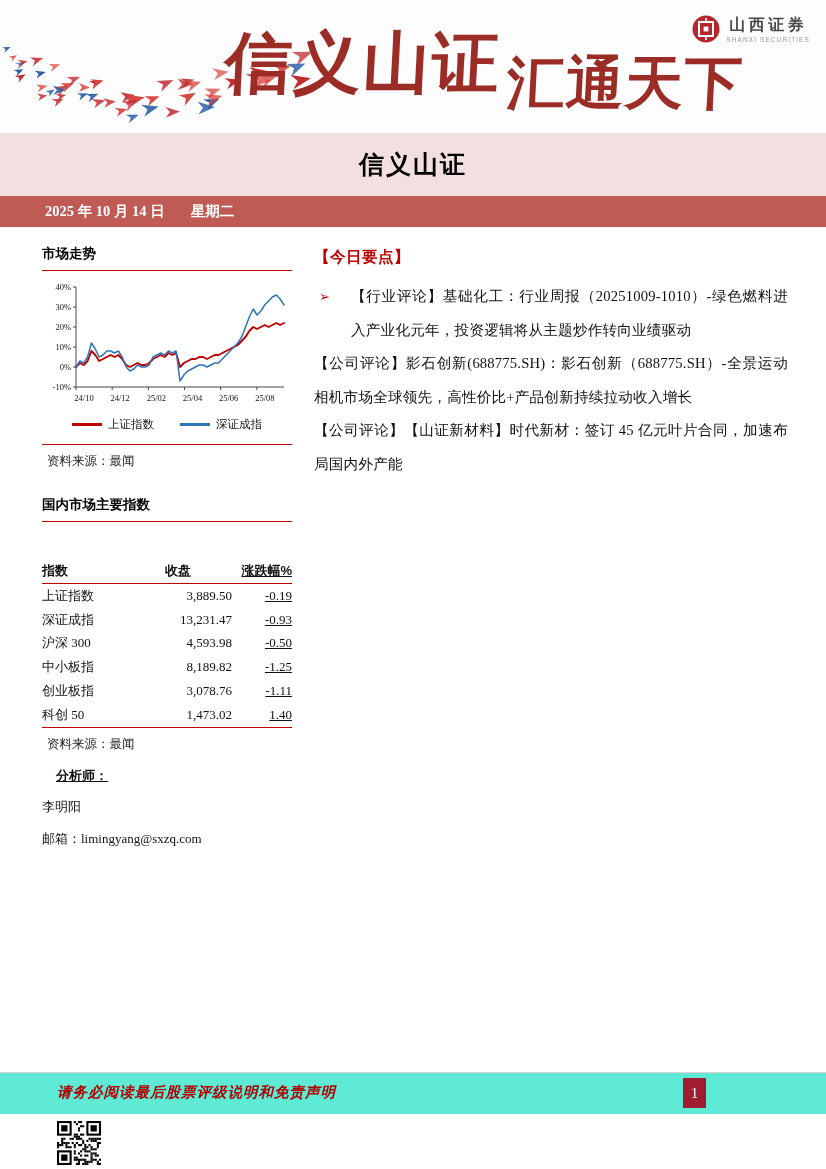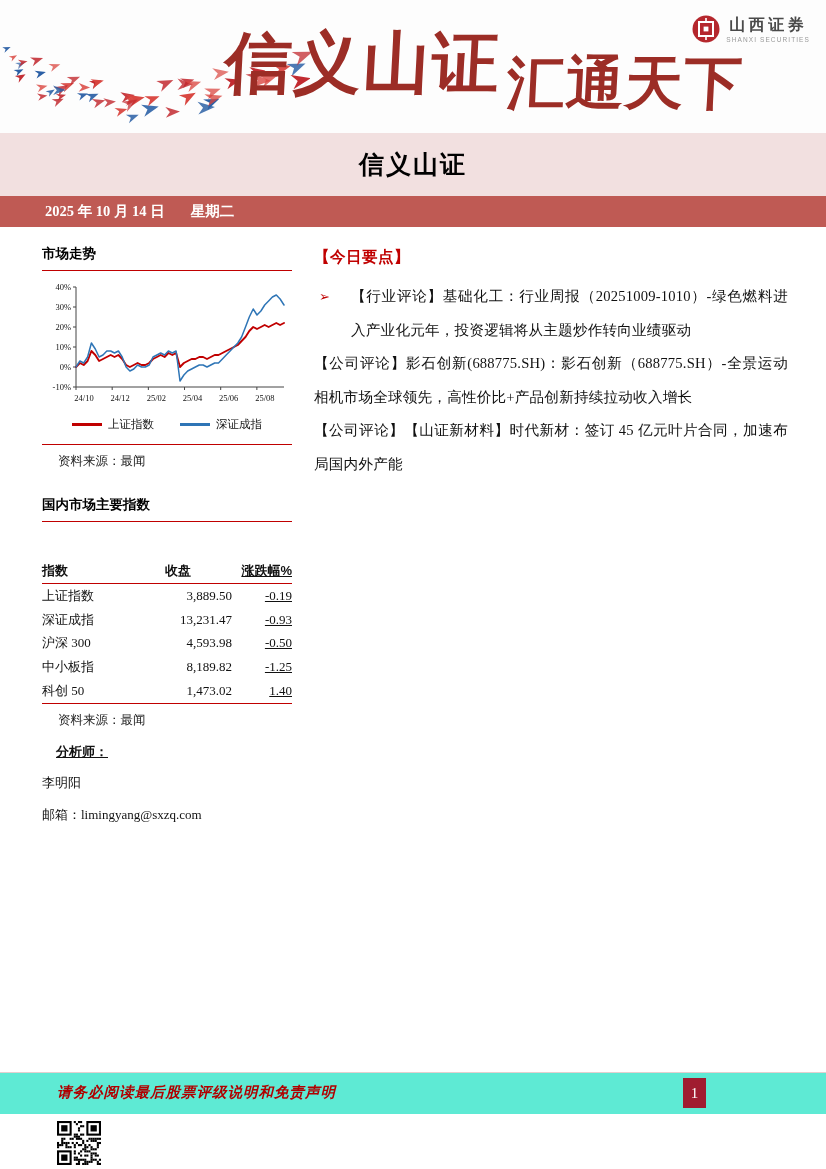--- a/index.html
+++ b/index.html
@@ -26,21 +26,21 @@
     font-family:"Liberation Sans","DejaVu Sans",sans-serif;font-weight:bold;}
   .date-band{height:31px;background:#bf5a54;color:#fff;display:flex;align-items:center;
     font-size:14.5px;font-weight:bold;padding-left:45px;}
   .date-band .weekday{margin-left:26px;}
   
   .content{display:flex;padding:18px 38px 0 42px;}
   .sidebar{width:250px;flex:none;}
   .sb-title{font-family:Liberation Serif, serif;font-weight:bold;
     font-size:13.5px;color:#000;padding-bottom:7px;}
   .red-rule{border-top:1.6px solid #c00000;height:0;}
-  .source{font-size:12.5px;color:#222;margin:8px 0 0 16px;}
+  .source{font-size:12.5px;color:#222;margin:8px 0 0 5px;}
   .legend{display:flex;justify-content:center;gap:26px;margin:4px 0 12px 0;}
   .legend .li{display:flex;align-items:center;gap:6px;font-size:11.5px;}
   .legend .sw{width:30px;height:3px;}
   
   .idx-title{margin-top:26px;}
   .tbl-row{display:grid;grid-template-columns:96px 94px 1fr;align-items:center;height:23.8px;font-size:13px;}
   .tbl-row .c0{text-align:left;}
   .tbl-row .c1{text-align:right;}
   .tbl-row .c2{text-align:right;text-decoration:underline;}
   .tbl-head{font-weight:bold;height:25px;font-family:"Liberation Sans","DejaVu Sans",sans-serif;font-size:13px;margin-top:36px;}
@@ -228,20 +228,25 @@
           </div>
           <div class="tbl-row">
             <div class="c0">沪深 300</div>
             <div class="c1">4,593.98</div>
             <div class="c2">-0.50</div>
           </div>
           <div class="tbl-row">
             <div class="c0">中小板指</div>
             <div class="c1">8,189.82</div>
             <div class="c2">-1.25</div>
+          </div>
+          <div class="tbl-row">
+            <div class="c0">创业板指</div>
+            <div class="c1">3,078.76</div>
+            <div class="c2">-1.11</div>
           </div>
           <div class="tbl-row">
             <div class="c0">科创 50</div>
             <div class="c1">1,473.02</div>
             <div class="c2">1.40</div>
           </div>
           <div class="red-rule"></div>
         </div>
       <div class="source">资料来源：最闻</div>
 

